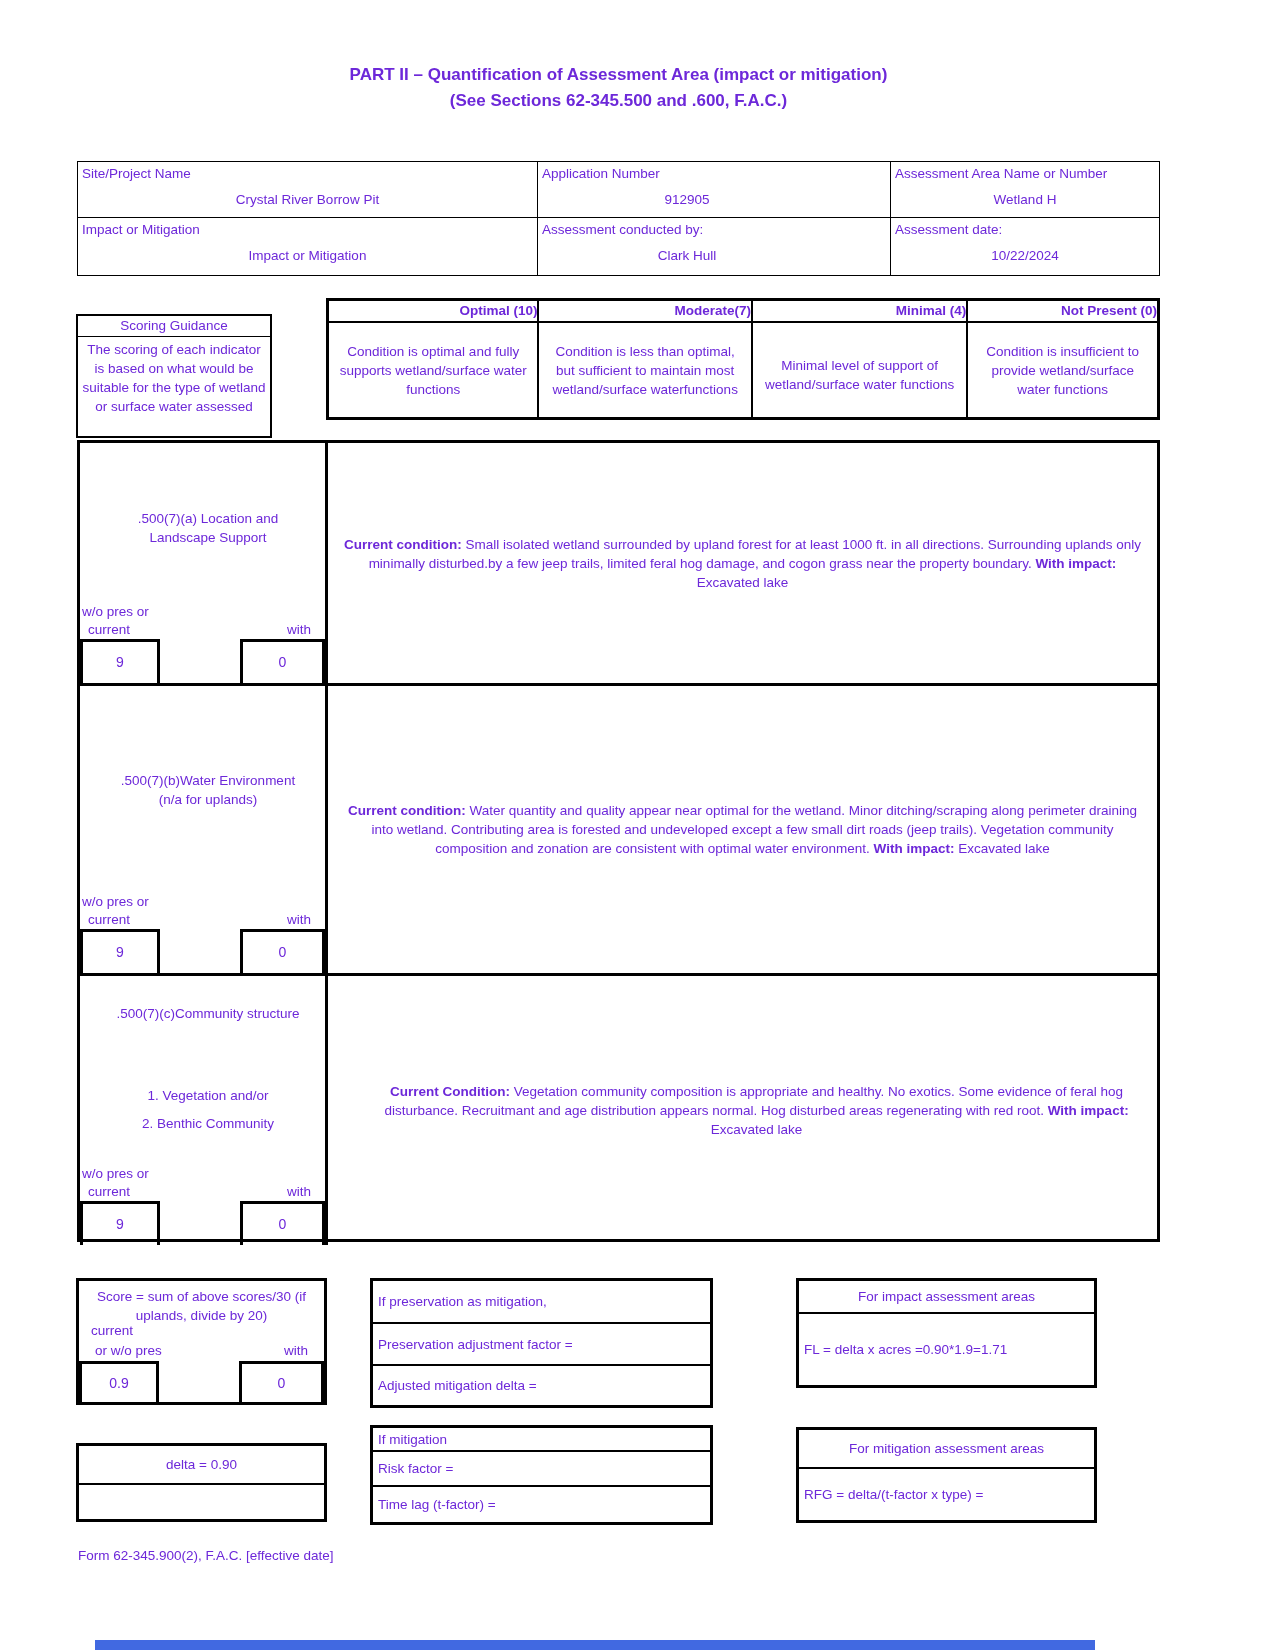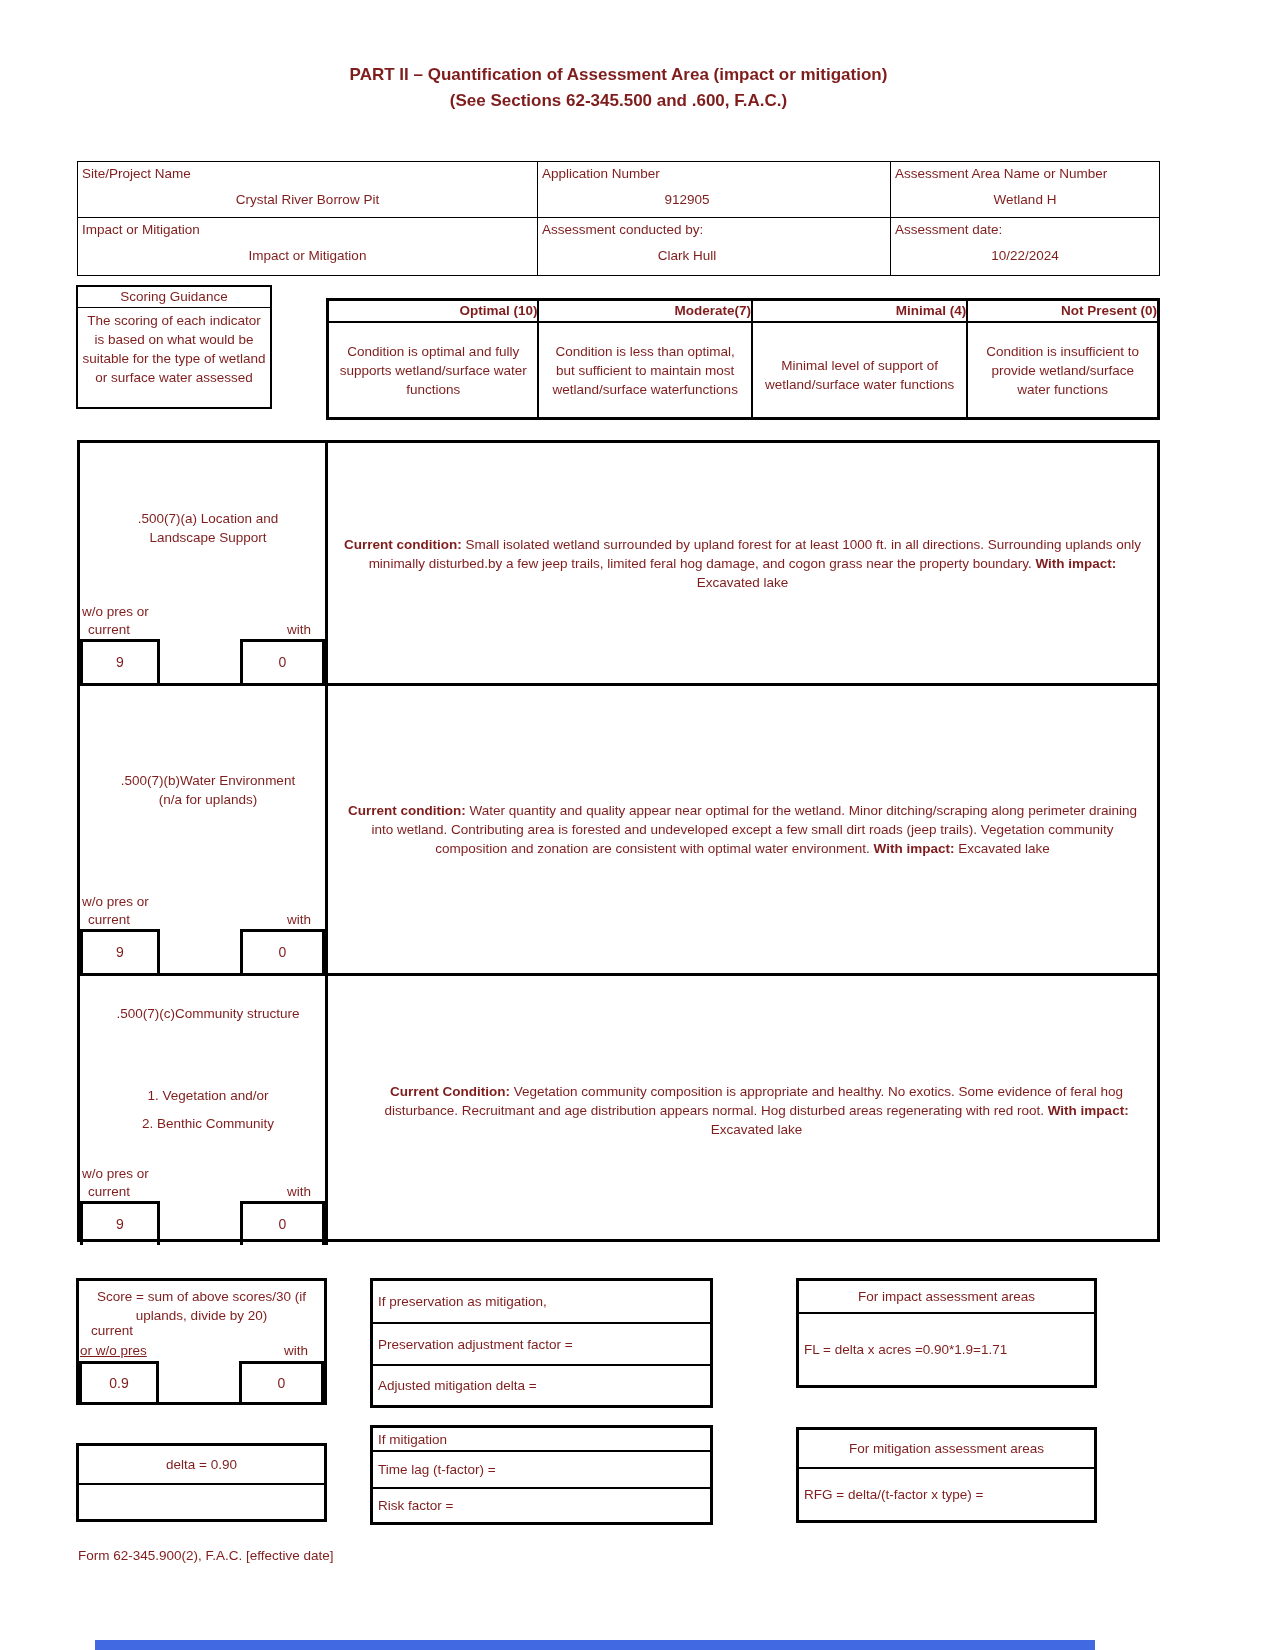--- a/index.html
+++ b/index.html
@@ -1,17 +1,17 @@
 <!DOCTYPE html>
 <html><head>
 <meta charset="utf-8">
 <style>
   html,body{margin:0;padding:0;background:#ffffff;}
   .page{position:relative;width:1227px;height:1650px;background:#fff;
-        font-family:"Liberation Sans",sans-serif;color:#7f1d1d;
+        font-family:"Liberation Sans",sans-serif;color:#6d28d9;
         font-size:13.5px;line-height:19px;overflow:hidden;}
   .abs{position:absolute;box-sizing:border-box;}
   .center{text-align:center;}
   .bold{font-weight:bold;}
   .title{font-size:17px;font-weight:bold;line-height:22px;}
 
   
   .hdr-table{border:1px solid #000;}
   .hdr-row{position:relative;display:flex;}
   .hdr-row1{height:55px;border-bottom:1px solid #000;}
@@ -89,21 +89,21 @@
         <div class="hdr-label">Assessment conducted by:</div>
         <div class="hdr-value bias">Clark Hull</div>
       </div>
       <div class="hdr-cell c3">
         <div class="hdr-label">Assessment date:</div>
         <div class="hdr-value">10/22/2024</div>
       </div>
     </div>
   </div>
 
-  <div class="abs guide-left" style="left:76px;top:285px;width:196px;height:124px;">
+  <div class="abs guide-left" style="left:76px;top:314px;width:196px;height:124px;">
     <div class="guide-left-hdr">Scoring Guidance</div>
     <div class="guide-left-body">The scoring of each indicator is based on what would be suitable for the type of wetland or surface water assessed</div>
   </div>
 
   <div class="abs guide-table" style="left:326px;top:298px;width:834px;height:122px;">
     <div class="gcol" style="width:212px;">
       <div class="gcol-hdr">Optimal (10)</div>
       <div class="gcol-body">Condition is optimal and fully supports wetland/surface water functions</div>
     </div>
     <div class="gcol" style="width:215px;">
@@ -183,21 +183,21 @@
         <div>
           <span class="bold">Current Condition:</span><span> Vegetation community composition is appropriate and healthy. No exotics. Some evidence of feral hog disturbance. Recruitmant and age distribution appears normal. Hog disturbed areas regenerating with red root.  </span><span class="bold">With impact:</span><span>  Excavated lake</span>
         </div>
       </div>
     </div>
   </div>
 
   <div class="abs bbox" style="left:76px;top:1278px;width:251px;height:127px;">
     <div class="center" style="padding:6px 8px 0 8px;">Score = sum of above scores/30   (if uplands, divide by 20)</div>
     <div class="abs" style="left:12px;bottom:62px;">current</div>
-    <div class="abs" style="left:1px;bottom:42px;text-decoration:underline;">or w/o pres</div>
+    <div class="abs" style="left:16px;bottom:42px;">or w/o pres</div>
     <div class="abs" style="right:16px;bottom:42px;">with</div>
     <div class="score-box left" style="width:74px;height:38px;">
       <span>0.9</span>
     </div>
     <div class="score-box right" style="width:79px;height:38px;">
       <span>0</span>
     </div>
   </div>
 
   <div class="abs bbox" style="left:76px;top:1443px;width:251px;height:79px;">
@@ -216,25 +216,25 @@
     </div>
     <div class="bcell" style="height:41px;">
       <span>Adjusted mitigation delta =</span>
     </div>
   </div>
 
   <div class="abs bbox" style="left:370px;top:1425px;width:343px;height:100px;">
     <div class="bcell" style="height:22px;">
       <span>If mitigation</span>
     </div>
+    <div class="bcell" style="height:35px;">
+      <span>Risk factor =</span>
+    </div>
     <div class="bcell" style="height:37px;">
       <span>Time lag (t-factor) =</span>
-    </div>
-    <div class="bcell" style="height:35px;">
-      <span>Risk factor =</span>
     </div>
   </div>
 
   <div class="abs bbox" style="left:796px;top:1278px;width:301px;height:110px;">
     <div class="bcell centered" style="height:31px;">
       <span>For impact assessment areas</span>
     </div>
     <div class="bcell" style="height:73px;">
       <span>FL = delta x acres =0.90*1.9=1.71</span>
     </div>

